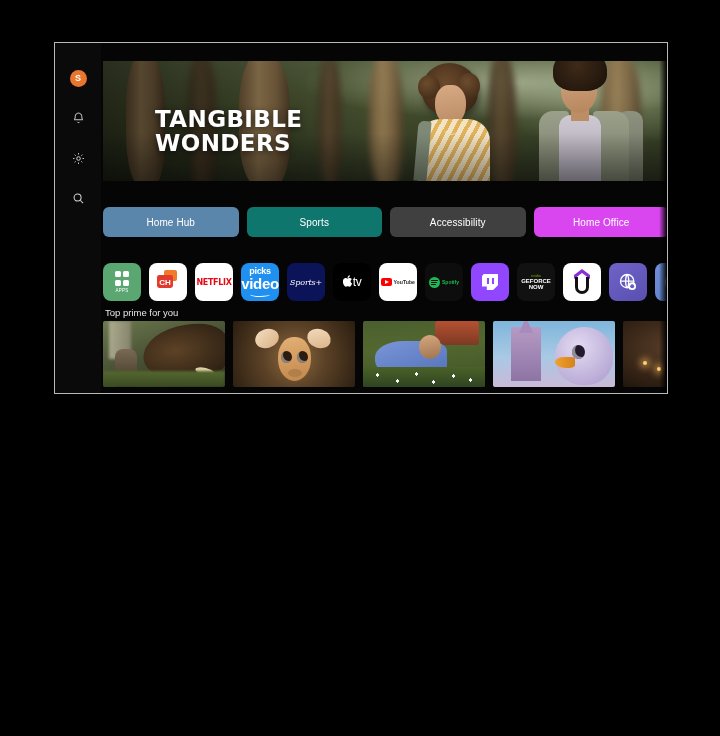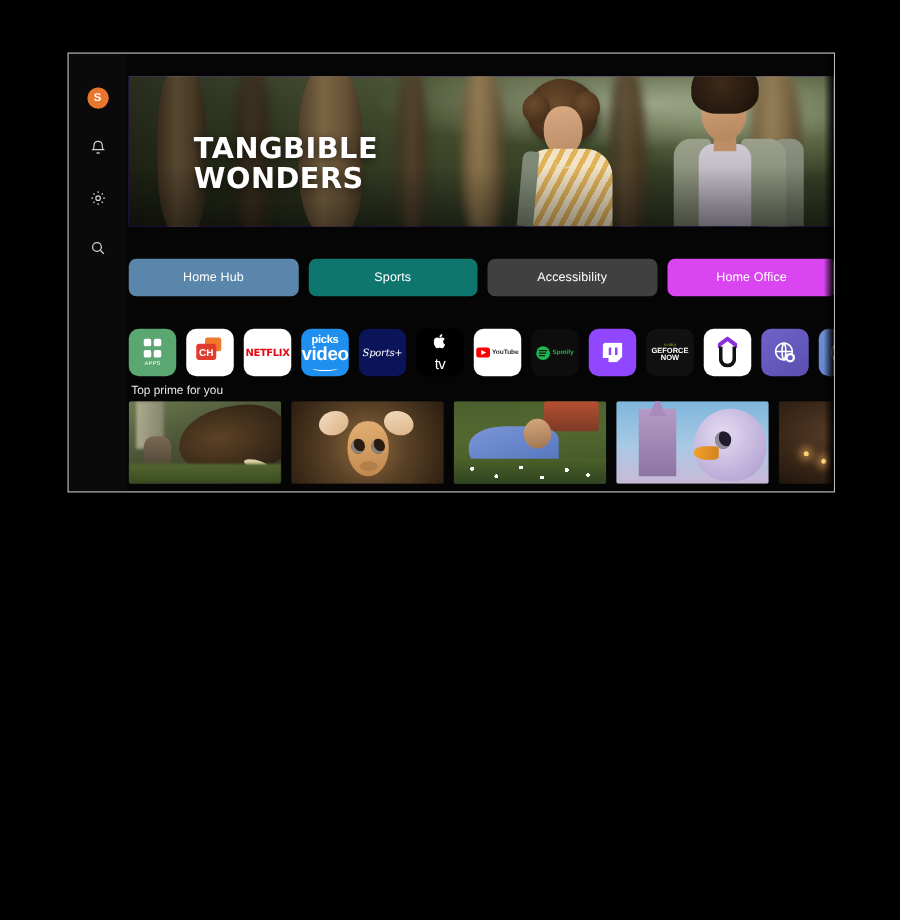--- a/index.html
+++ b/index.html
@@ -209,21 +209,21 @@
     color: #e50914; font-weight: bold; font-size: 8px; letter-spacing: -.3px;
     font-family: "DejaVu Sans", sans-serif;
     text-align: right;
   }
   .t-prime { background: #1f8ff0; flex-direction: column; }
   .prime-t1 { color:#fff; font-size: 9px; font-weight: bold; line-height: .95; letter-spacing:-.3px;}
   .prime-t2 { color:#fff; font-size: 15px; font-weight: bold; line-height: 1; letter-spacing:-.3px;}
   .prime-smile { width: 20px; height: 5px; border-bottom: 1.6px solid #fff; border-radius: 0 0 50% 50%; margin-top: 1px; }
   .t-disney { background: #0b1359; }
   .disney-txt { color:#fff; font-size: 8px; font-style: italic; font-family: "DejaVu Serif", serif; letter-spacing:-.2px;}
-  .t-atv { background: #000; flex-direction: column; }
+  .t-atv { background: #000; }
   .atv-txt { color: #fff; font-size: 12px; font-weight: 500; letter-spacing: -.5px; }
   .t-yt { background: #fff; flex-direction: row; gap: 1.5px; }
   .yt-play { width: 11px; height: 8px; background: #f00; border-radius: 2px; position: relative; }
   .yt-play::after { content:""; position:absolute; left:4px; top:2px; border-left:4px solid #fff; border-top:2px solid transparent; border-bottom:2px solid transparent; }
   .yt-txt { color:#282828; font-size: 5.2px; font-weight: bold; }
   .t-spotify { background: #0d0d0d; flex-direction: row; gap: 2px; }
   .sp-circle { width: 11px; height: 11px; border-radius: 50%; background: #1db954; position: relative; }
   .sp-circle i { position:absolute; left:2px; background:#0d0d0d; height:1px; border-radius:1px; display:block;}
   .sp-txt { color:#1db954; font-size: 5px; font-weight: bold; }
   .t-twitch { background: #9146ff; }

